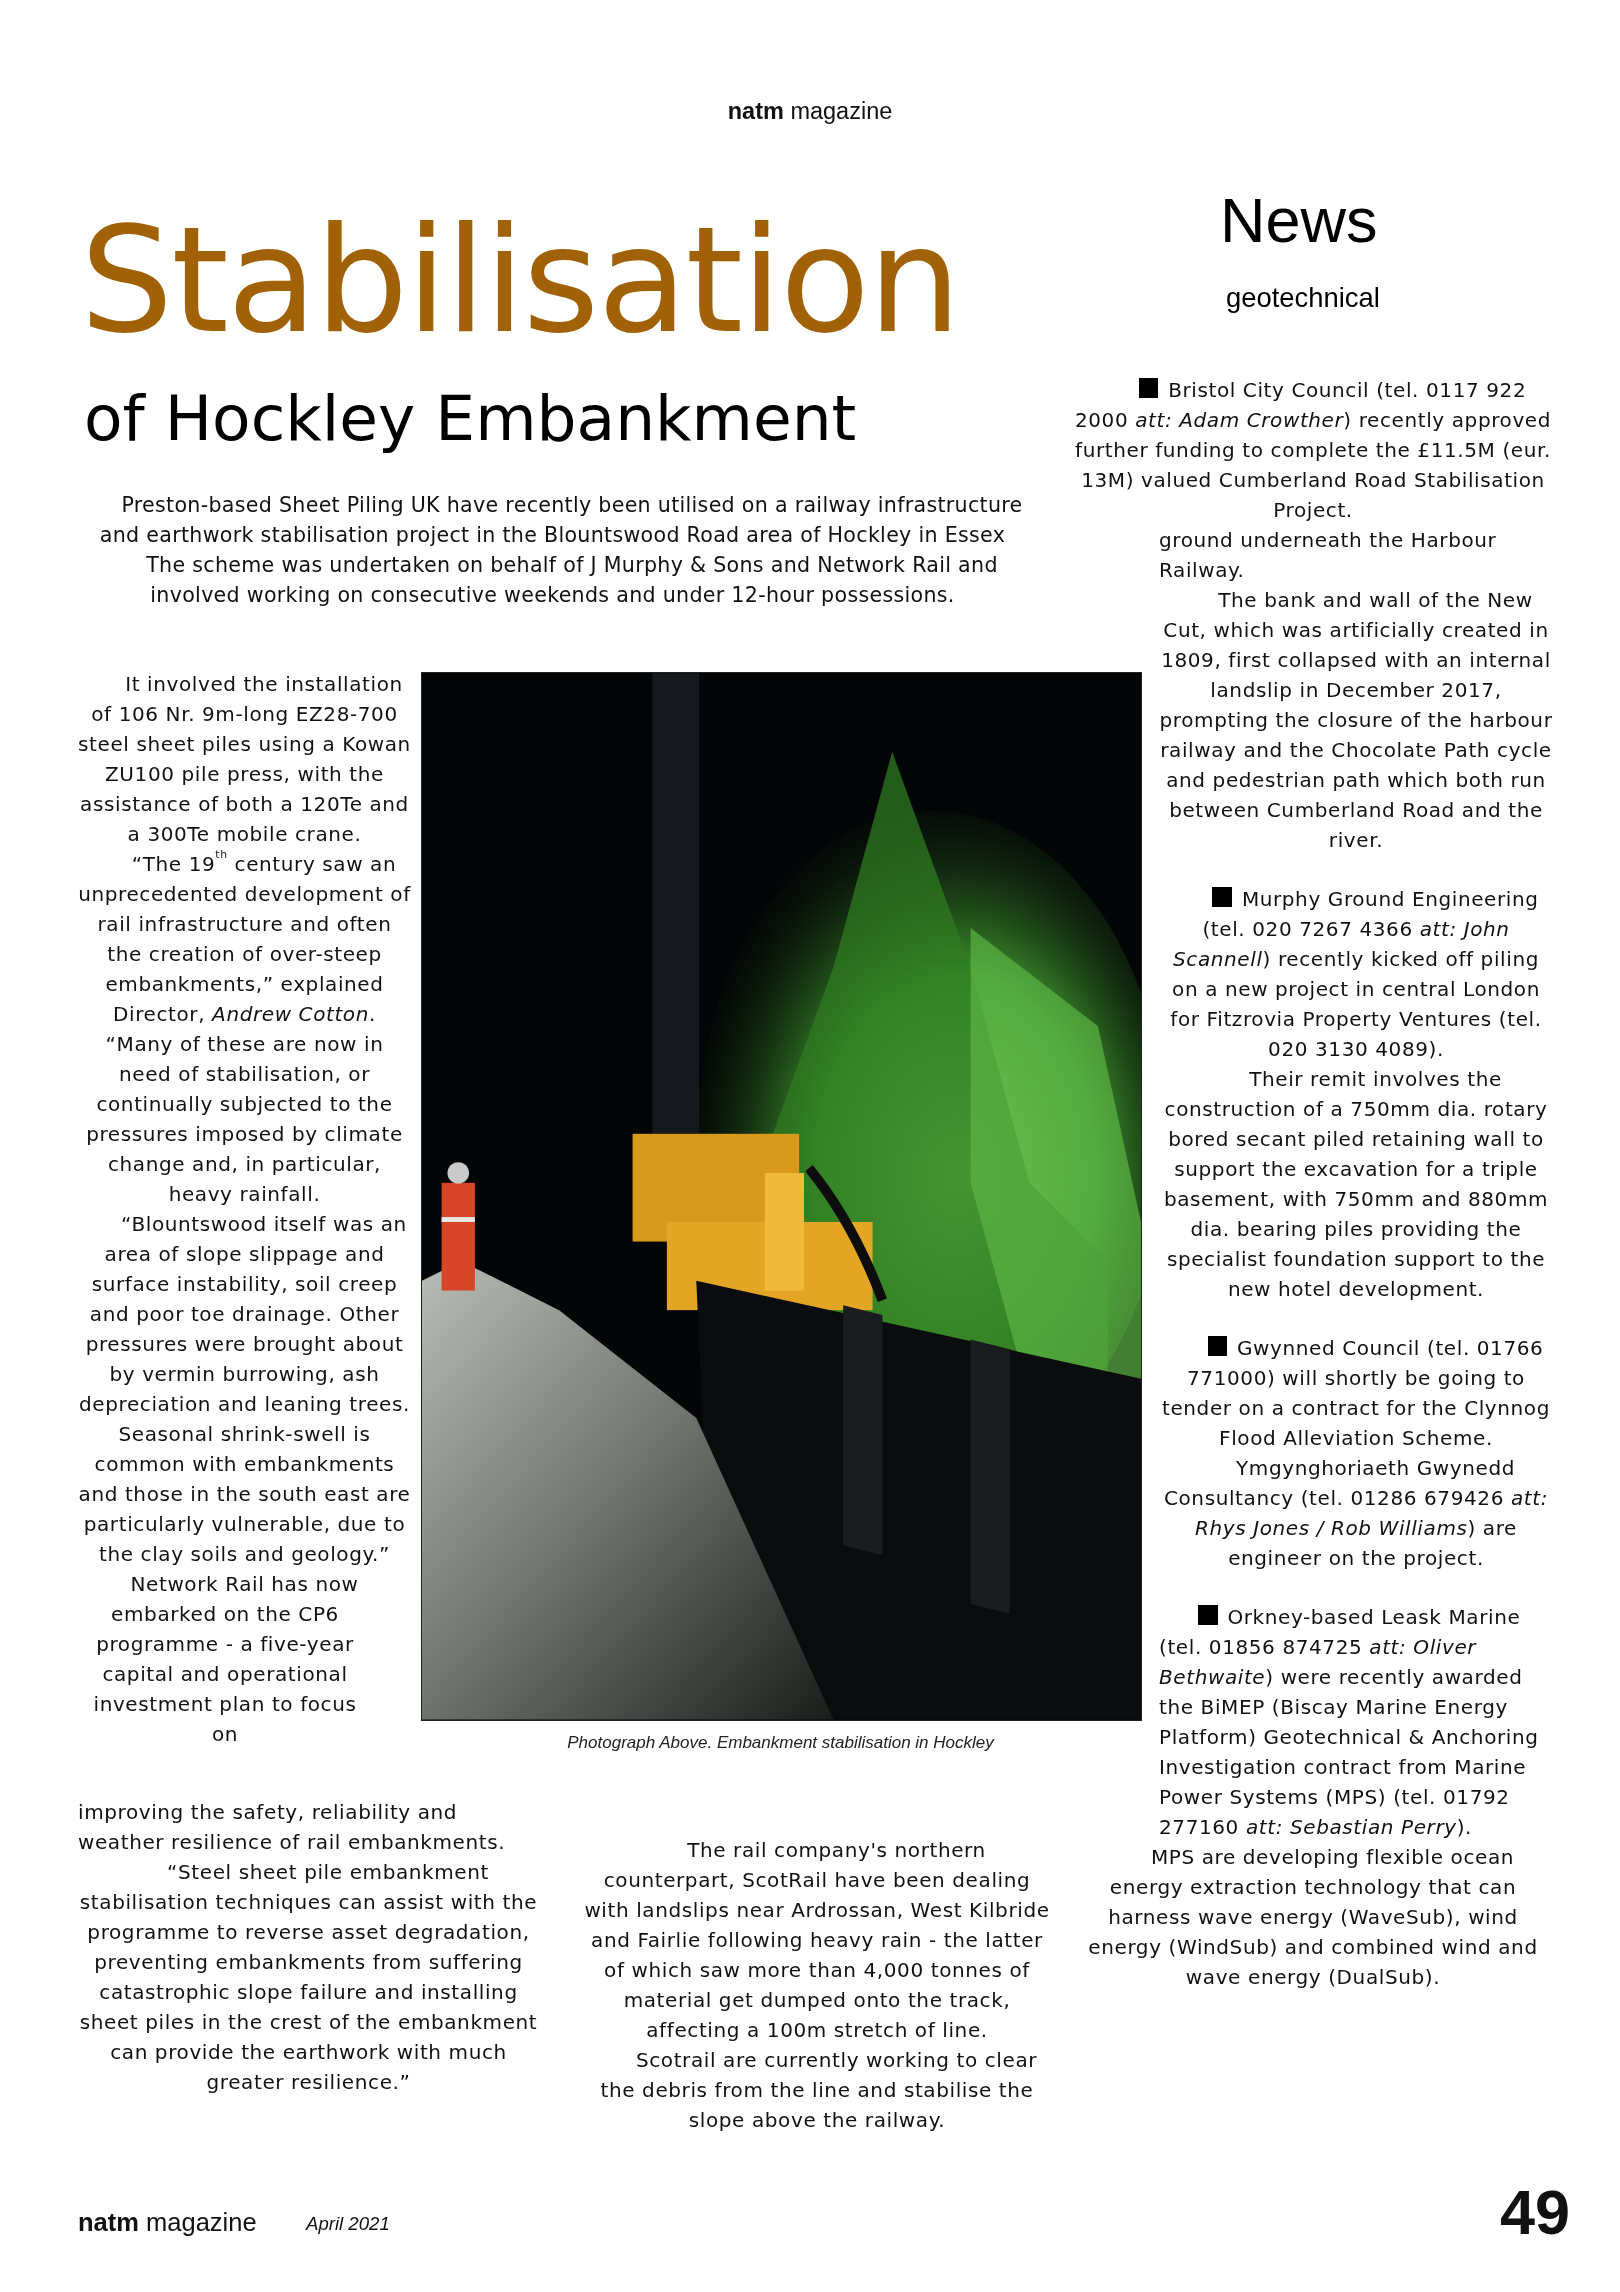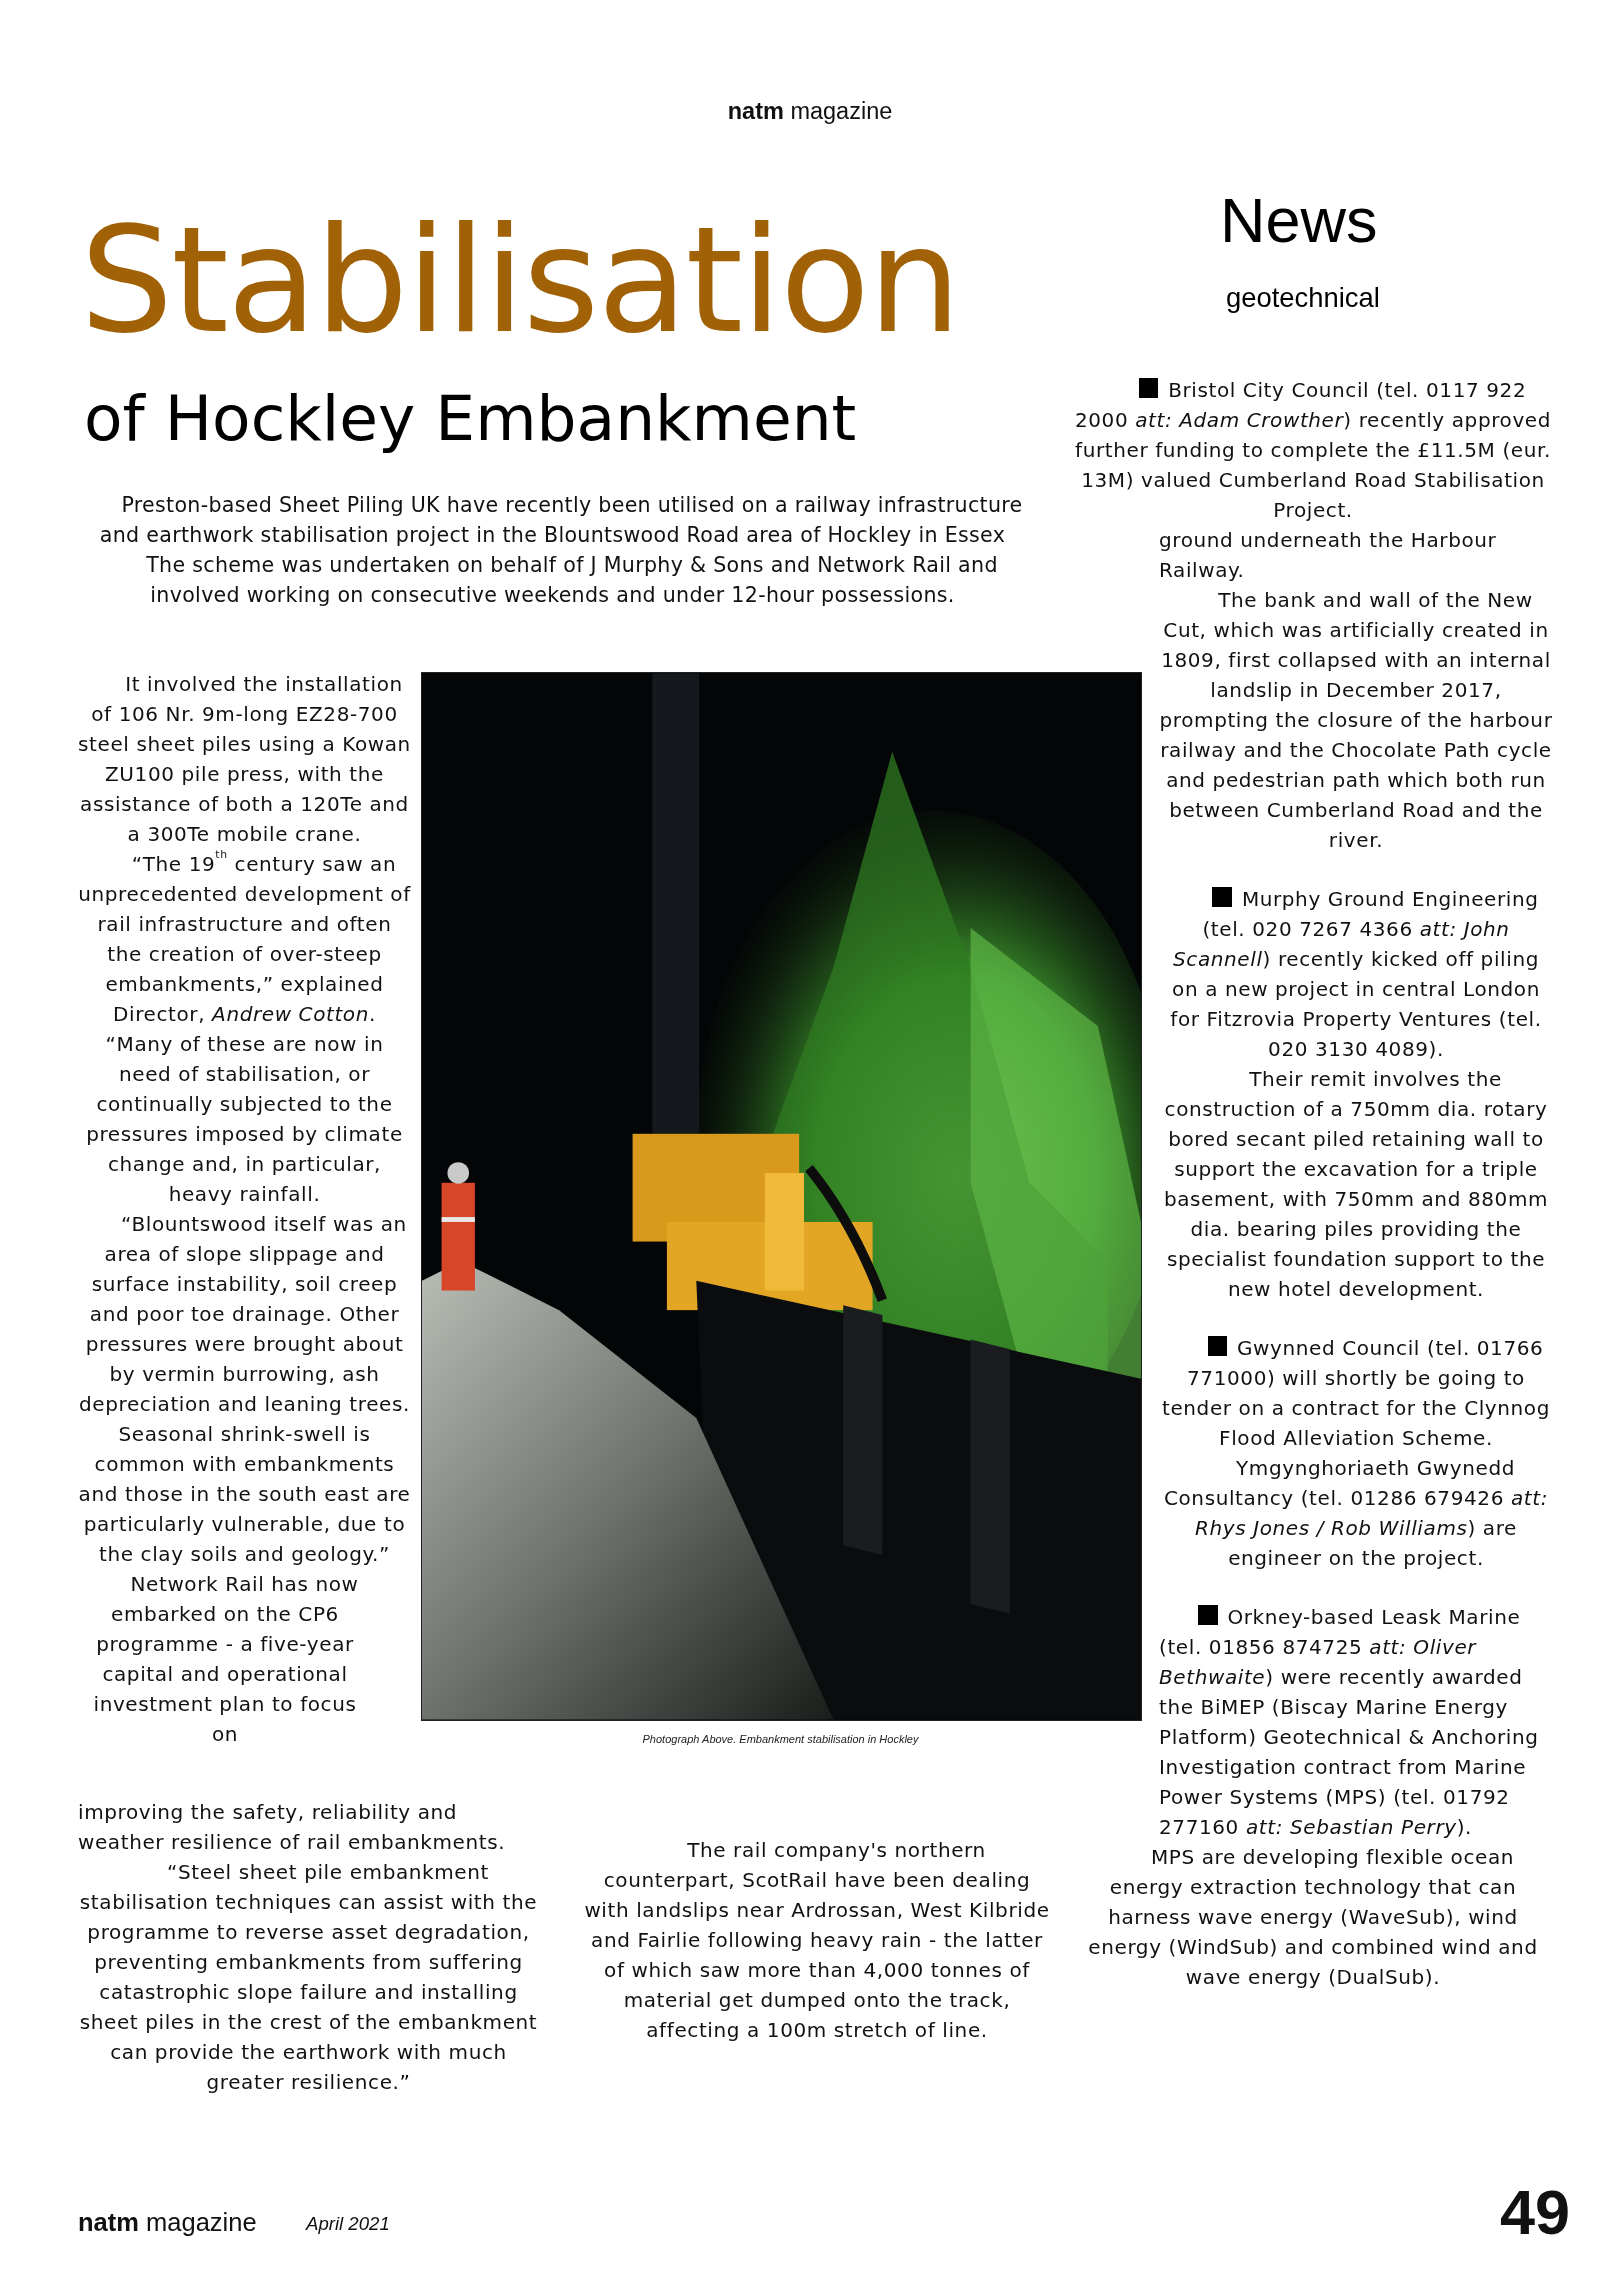--- a/index.html
+++ b/index.html
@@ -12,21 +12,21 @@
   .runhead { left:0; width:1620px; top:98px; text-align:center; font-size:23.5px; }
   .runhead b { font-weight:bold; }
   .title { left:80px; top:202px; font-family:"DejaVu Sans", sans-serif; font-size:147px; line-height:157px; letter-spacing:-2px; font-weight:normal; color:#a16207; }
   .subtitle { left:84px; top:384px; font-family:"DejaVu Sans", sans-serif; font-size:63px; line-height:69px; color:#000; }
   .news { left:1220px; top:186px; font-family:"Liberation Sans", sans-serif; font-size:63px; line-height:69px; color:#000; }
   .geo { left:1226px; top:282px; font-family:"Liberation Sans", sans-serif; font-size:27.4px; line-height:31px; color:#000; }
   .intro { left:82px; top:490px; width:941px; font-size:20.6px; letter-spacing:0.3px; }
   .col1 { left:78px; top:669px; width:333px; }
   .col1-wide { left:78px; top:1797px; width:461px; }
   .photo { left:421px; top:672px; width:719px; height:1047px; background:#050608; overflow:hidden; border:1px solid #222; }
-  .caption { left:421px; top:1733px; width:719px; text-align:center; font-family:"Liberation Sans", sans-serif; font-style:italic; font-size:11px; color:#222; }
+  .caption { left:421px; top:1733px; width:719px; text-align:center; font-family:"Liberation Sans", sans-serif; font-style:italic; font-size:17px; color:#222; }
   .col2 { left:582px; top:1787px; width:470px;margin-top:48px; }
   .col3 { left:1073px; top:375px; width:480px; }
   .col3 .wrap { margin-left:86px; }
   .sq { display:inline-block; width:19.6px; height:19.6px; background:#000; vertical-align:-1px; margin-right:9.8px; }
   .gap { height:29px; }
   .footer-brand { left:78px; top:2208px; font-family:"Liberation Sans", sans-serif; font-size:25.5px; }
   .footer-brand b { font-weight:bold; }
   .footer-date { left:306px; top:2213px; font-family:"Liberation Sans", sans-serif; font-style:italic; font-size:18.6px; }
   .pageno { left:1500px; top:2178px; font-family:"Liberation Sans", sans-serif; font-weight:bold; font-size:63px; line-height:69px; }
   sup { font-size:10.8px; vertical-align:top; line-height:0; position:relative; top:5.9px; }
@@ -96,20 +96,21 @@
 
     <rect x="20" y="520" width="34" height="110" fill="#d8462a"></rect>
     <rect x="20" y="555" width="34" height="5" fill="#e8e8e8"></rect>
     <circle cx="37" cy="510" r="11" fill="#c9c9c9"></circle>
   </svg>
 </div>
 <div class="abs caption">Photograph Above. Embankment stabilisation in Hockley</div>
 
 <div class="abs col2 body-text">
   <p class="ind">The rail company's northern counterpart, ScotRail have been dealing with landslips near Ardrossan, West Kilbride and Fairlie following heavy rain - the latter of which saw more than 4,000 tonnes of material get dumped onto the track, affecting a 100m stretch of line.</p>
+  <p class="ind">Scotrail are currently working to clear the debris from the line and stabilise the slope above the railway.</p>
 </div>
 
 <div class="abs col3 body-text">
   <div>
     <p class="ind"><span class="sq"></span><span>Bristol City Council (tel. 0117 922 2000 </span><i>att: Adam Crowther</i><span>) recently approved further funding to complete the £11.5M (eur. 13M) valued Cumberland Road Stabilisation Project.</span></p>
     <div class="wrap">
       <p>ground underneath the Harbour Railway.</p>
       <p class="ind">The bank and wall of the New Cut, which was artificially created in 1809, first collapsed with an internal landslip in December 2017, prompting the closure of the harbour railway and the Chocolate Path cycle and pedestrian path which both run between Cumberland Road and the river.</p>
       <div class="gap"></div>
     </div>

